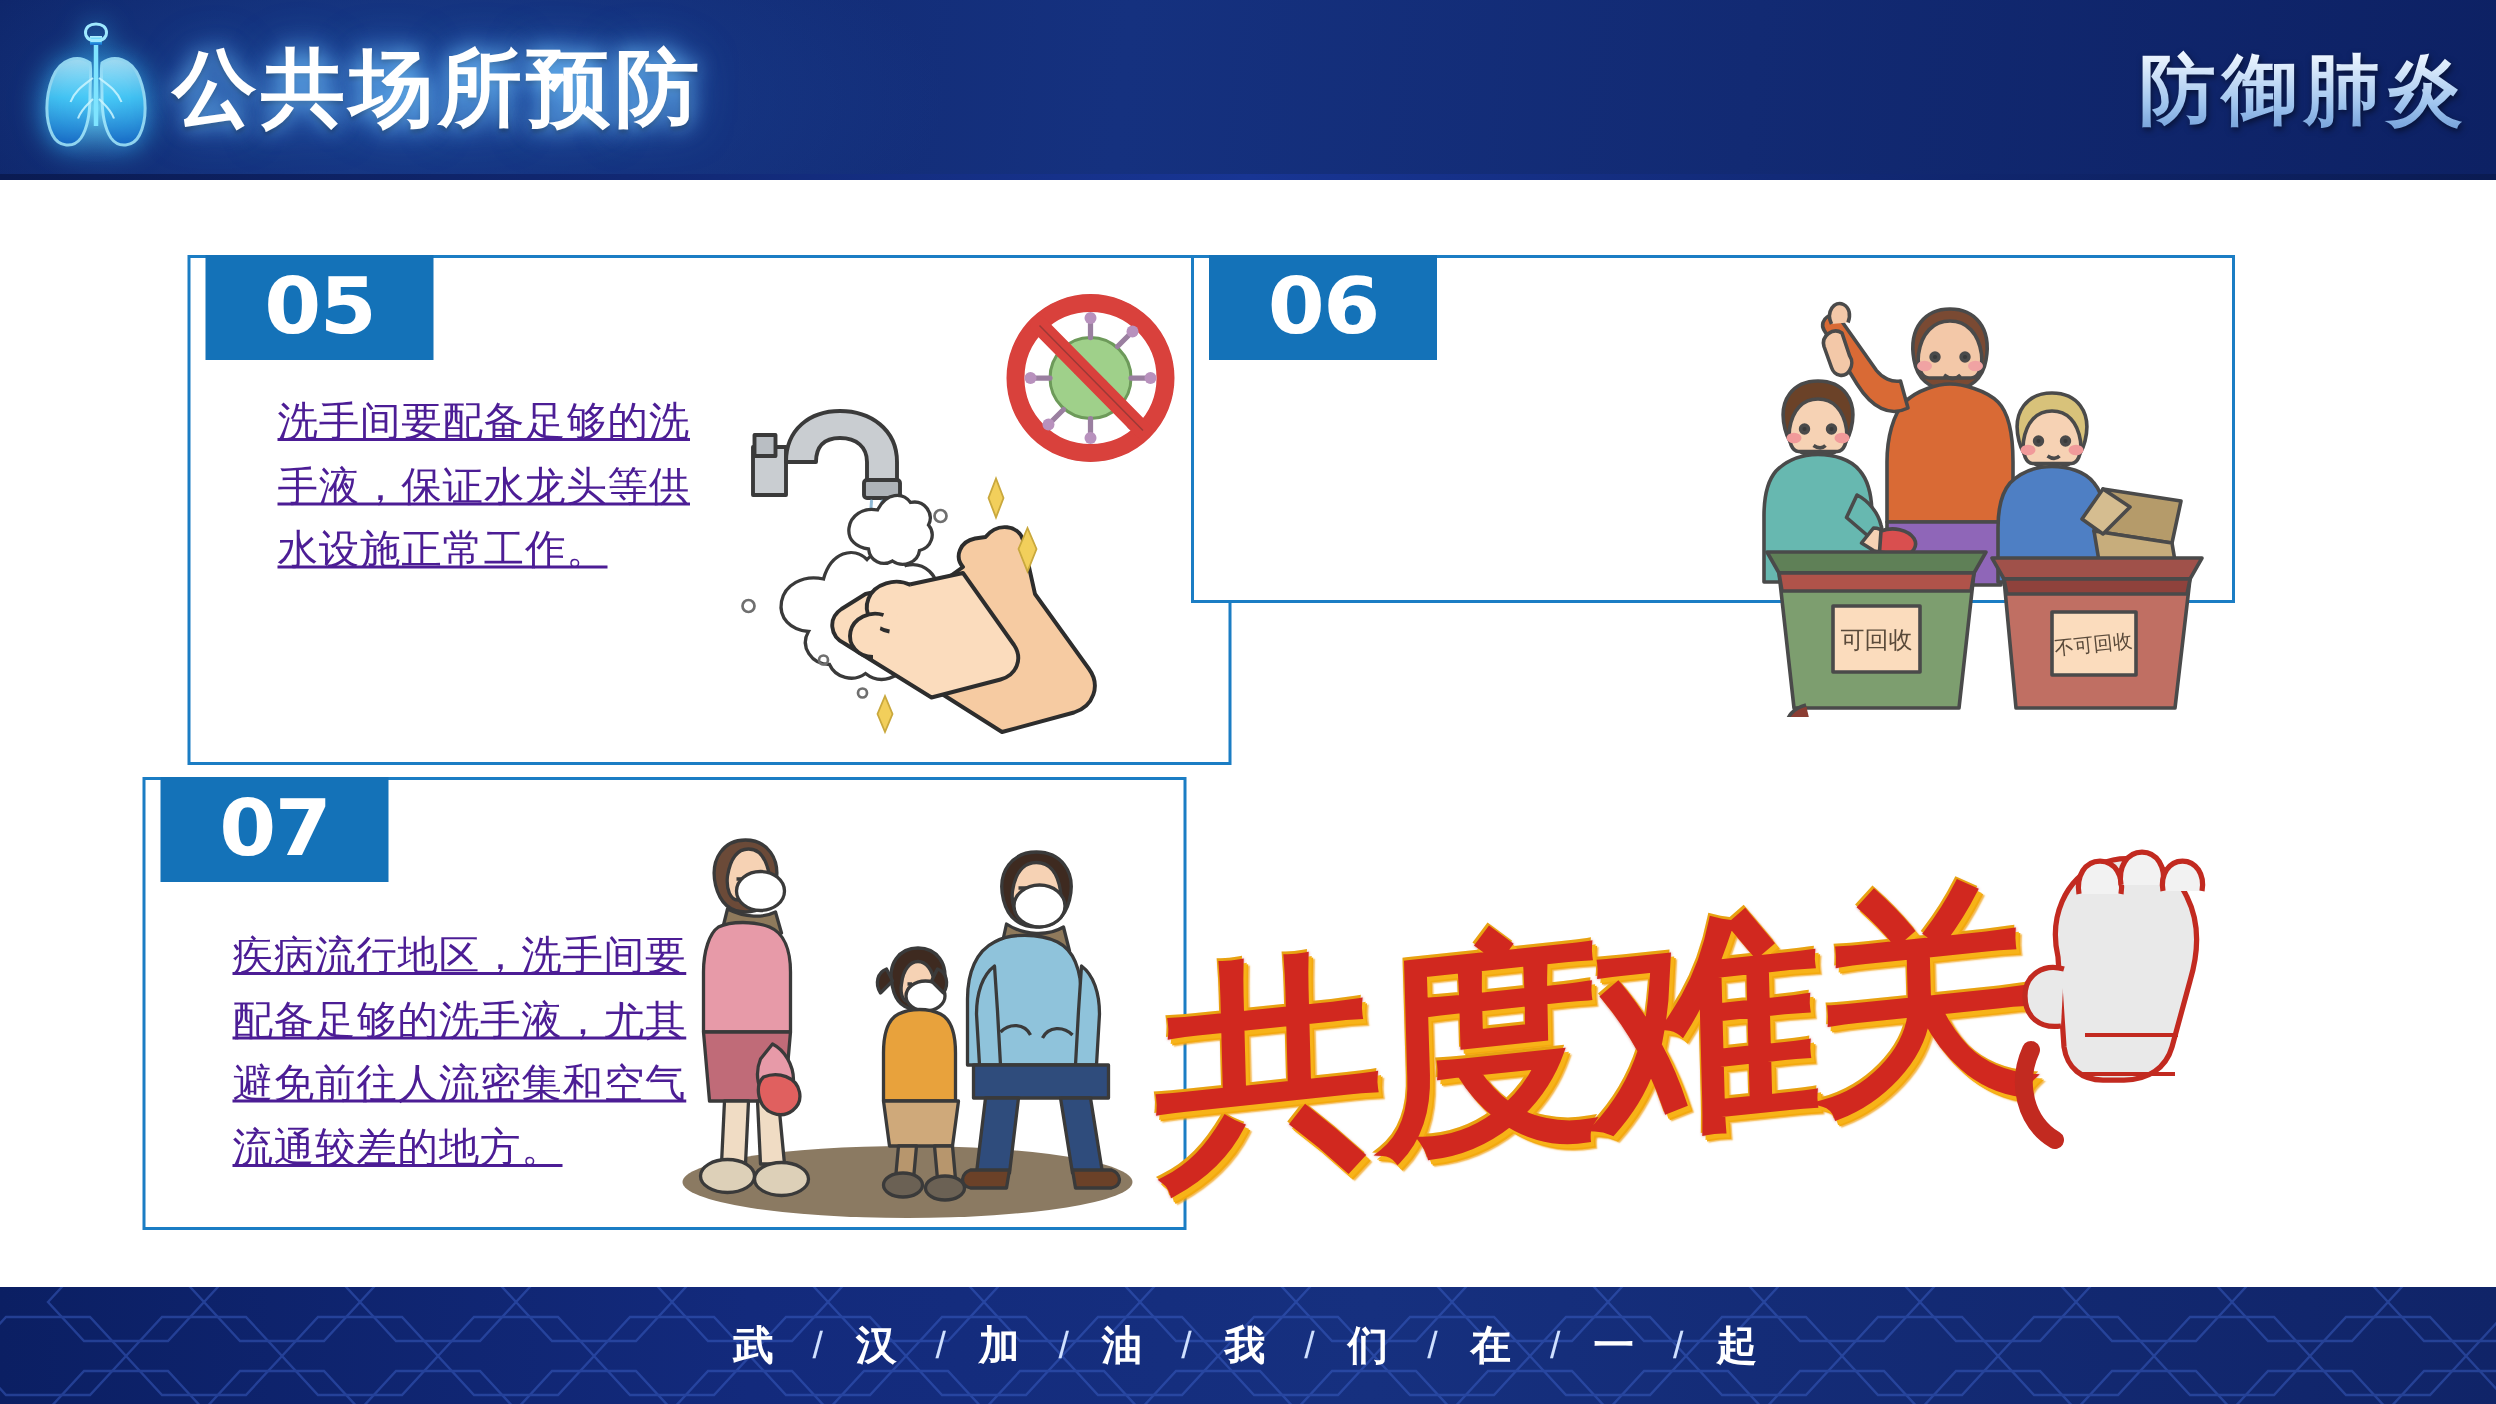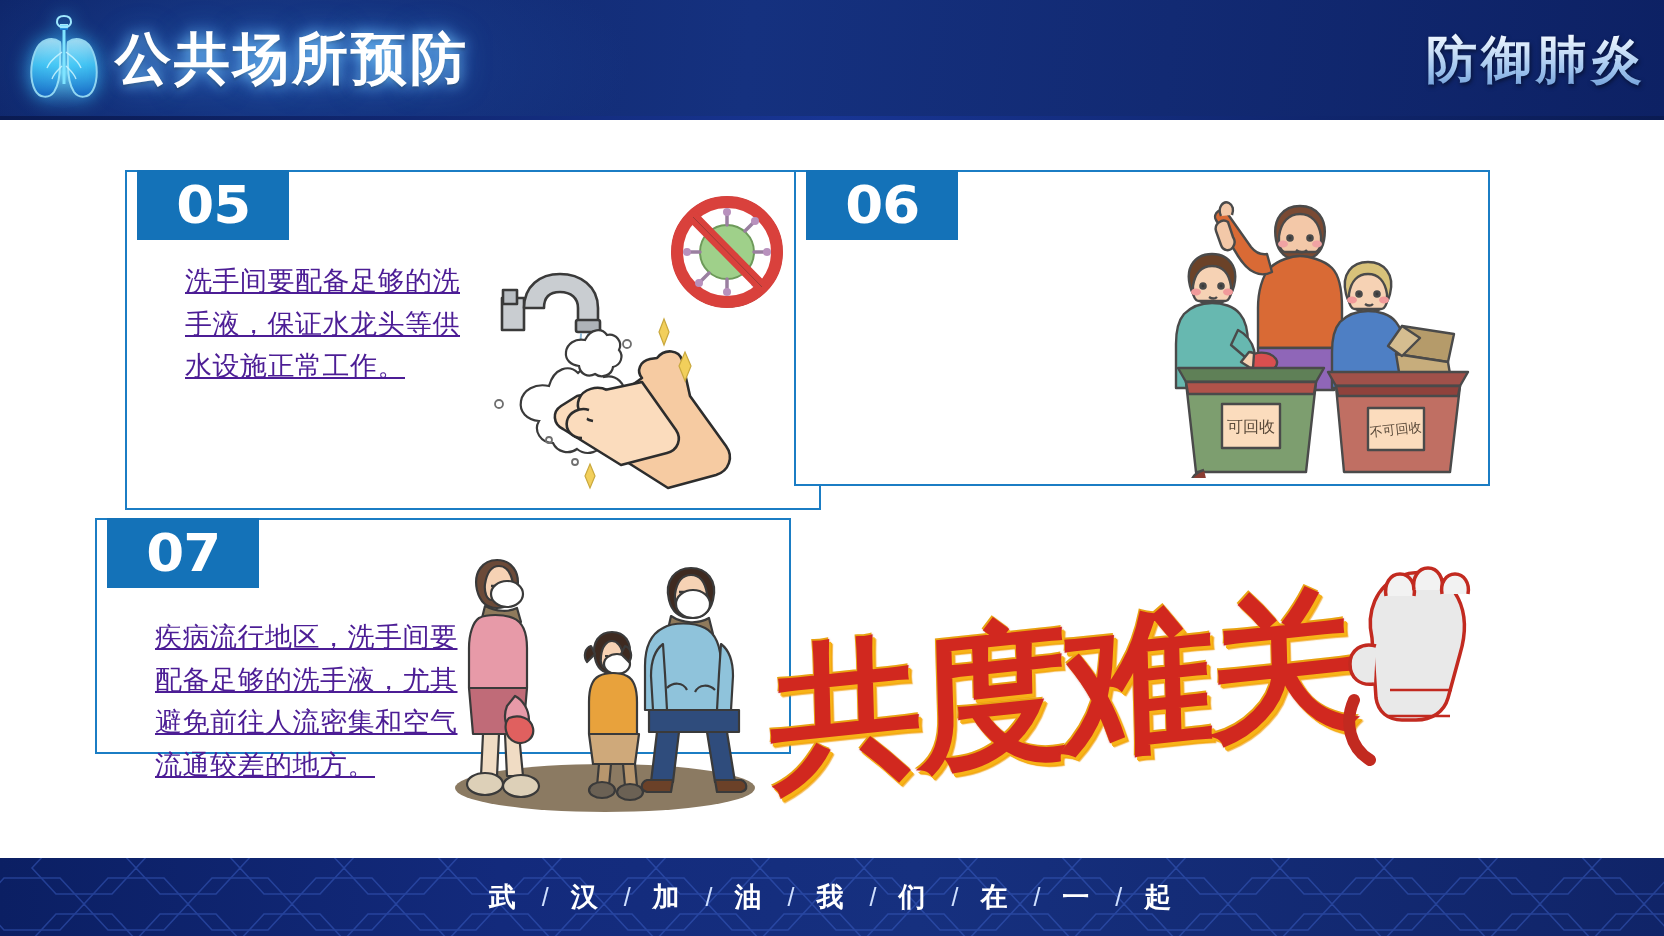--- a/index.html
+++ b/index.html
@@ -47,22 +47,22 @@
     color:transparent; -webkit-text-fill-color:transparent;
     filter:drop-shadow(1px 2px 2px rgba(0,0,0,.5));
   }
 
   
   .card{
     position:absolute; background:#ffffff;
     border:2px solid #1b7dc4;
   }
   #card-05{ left:97px;  top:170px; width:696px; height:340px;margin-left:28px; }
-  #card-06{ left:794px; top:170px; width:696px; height:316px; }
-  #card-07{ left:95px;  top:518px; width:696px; height:236px; }
+  #card-06{ left:794px; top:170px; width:696px; height:232px; }
+  #card-07{ left:95px;  top:518px; width:696px; height:302px; }
 
   .card-badge{
     position:absolute; top:-2px; left:10px;
     width:152px; height:70px; background:#1472b8;
     display:flex; align-items:center; justify-content:center;
   }
   .card-badge span{
     font-family:"DejaVu Sans",sans-serif;
     font-size:52px; font-weight:bold; color:#ffffff;
     letter-spacing:-1px; line-height:1;

